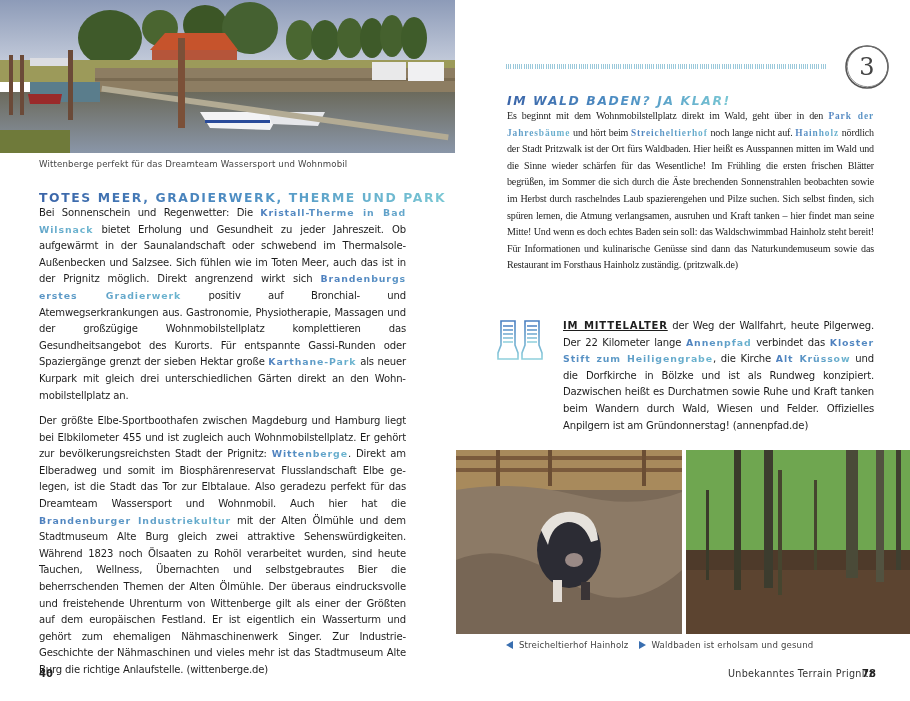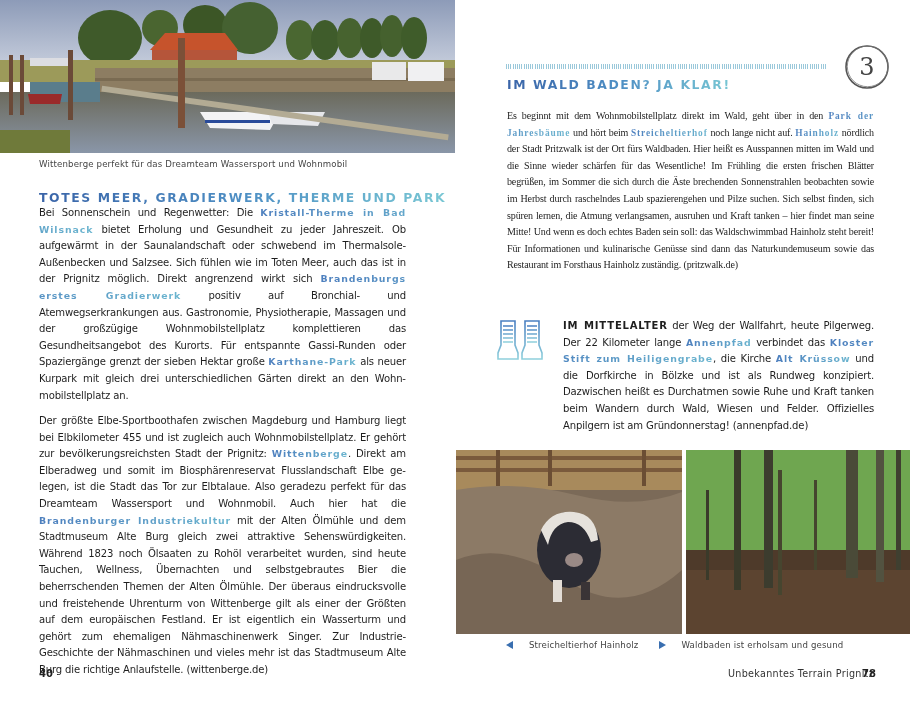--- a/index.html
+++ b/index.html
@@ -16,52 +16,52 @@
 
     .photo-harbor { left: 0; top: 0; width: 455px; height: 153px; }
     .photo-pig { left: 456px; top: 450px; width: 226px; height: 184px; }
     .photo-forest { left: 686px; top: 450px; width: 224px; height: 184px; }
 
     .caption {
       position: absolute; font-size: 8.6px; color: #444; letter-spacing: 0.15px;
       font-family: "DejaVu Sans", sans-serif;
     }
     .caption-harbor { left: 39px; top: 159px; }
-    .caption-pics { left: 506px; top: 640px; display: flex; align-items: center; gap: 16px; text-align: right; }
+    .caption-pics { left: 506px; top: 640px; display: flex; align-items: center; gap: 6px; text-align: right; }
     .tri { display: inline-block; width: 0; height: 0; }
     .tri-left { border-top: 4.5px solid transparent; border-bottom: 4.5px solid transparent; border-right: 7px solid #3a6fb0; }
     .tri-right { border-top: 4.5px solid transparent; border-bottom: 4.5px solid transparent; border-left: 7px solid #3a6fb0; margin-left: 4px; }
 
     
     .heading {
       position: absolute; font-weight: bold; font-size: 12.4px; letter-spacing: 1.6px;
       background: linear-gradient(90deg, #3a64a8 0%, #4e8fc4 50%, #79c7d4 100%);
       -webkit-background-clip: text; background-clip: text; color: transparent;
       white-space: nowrap;
     }
     .h1 { left: 39px; top: 190px; }
     .h2 { left: 39px; top: 398px; }
-    .h3 { left: 507px; top: 77px; }
+    .h3 { left: 507px; top: 93px; font-style: italic; }
 
     
     .body-text {
       position: absolute; font-size: 10.05px; line-height: 16.6px; color: #1e1e1e;
       text-align: justify; text-align-last: left; letter-spacing: -0.15px;
     }
     .bt1 { left: 39px; top: 205px; width: 367px; }
     .bt2 { left: 39px; top: 413px; width: 367px; }
     .bt3 { left: 507px; top: 108px; width: 367px; font-family: Liberation Serif, serif; }
     .bt4 { left: 563px; top: 318px; width: 311px; }
 
     .hl {
       font-weight: bold; letter-spacing: 0.9px; font-size: 9.4px;
       background: linear-gradient(90deg, #4d7fbe 0%, #6bb5cf 100%);
       -webkit-background-clip: text; background-clip: text; color: transparent;
     }
-    .lead { font-weight: bold; letter-spacing: 0.8px; color: #1e1e1e; }
+    .lead { font-weight: bold; letter-spacing: 0.8px; color: #1e1e1e; text-decoration: underline; }
 
     
     .dotted-rule {
       position: absolute; left: 506px; top: 64px; width: 320px; height: 5px;
       background: repeating-linear-gradient(90deg, #8fc2d6 0px, #8fc2d6 1px, transparent 1px, transparent 2.2px);
       opacity: 0.9;
     }
     .chapter-badge { position: absolute; left: 842px; top: 42px; width: 50px; height: 50px; }
     .boots-icon { position: absolute; left: 496px; top: 318px; width: 52px; height: 44px; }
 

